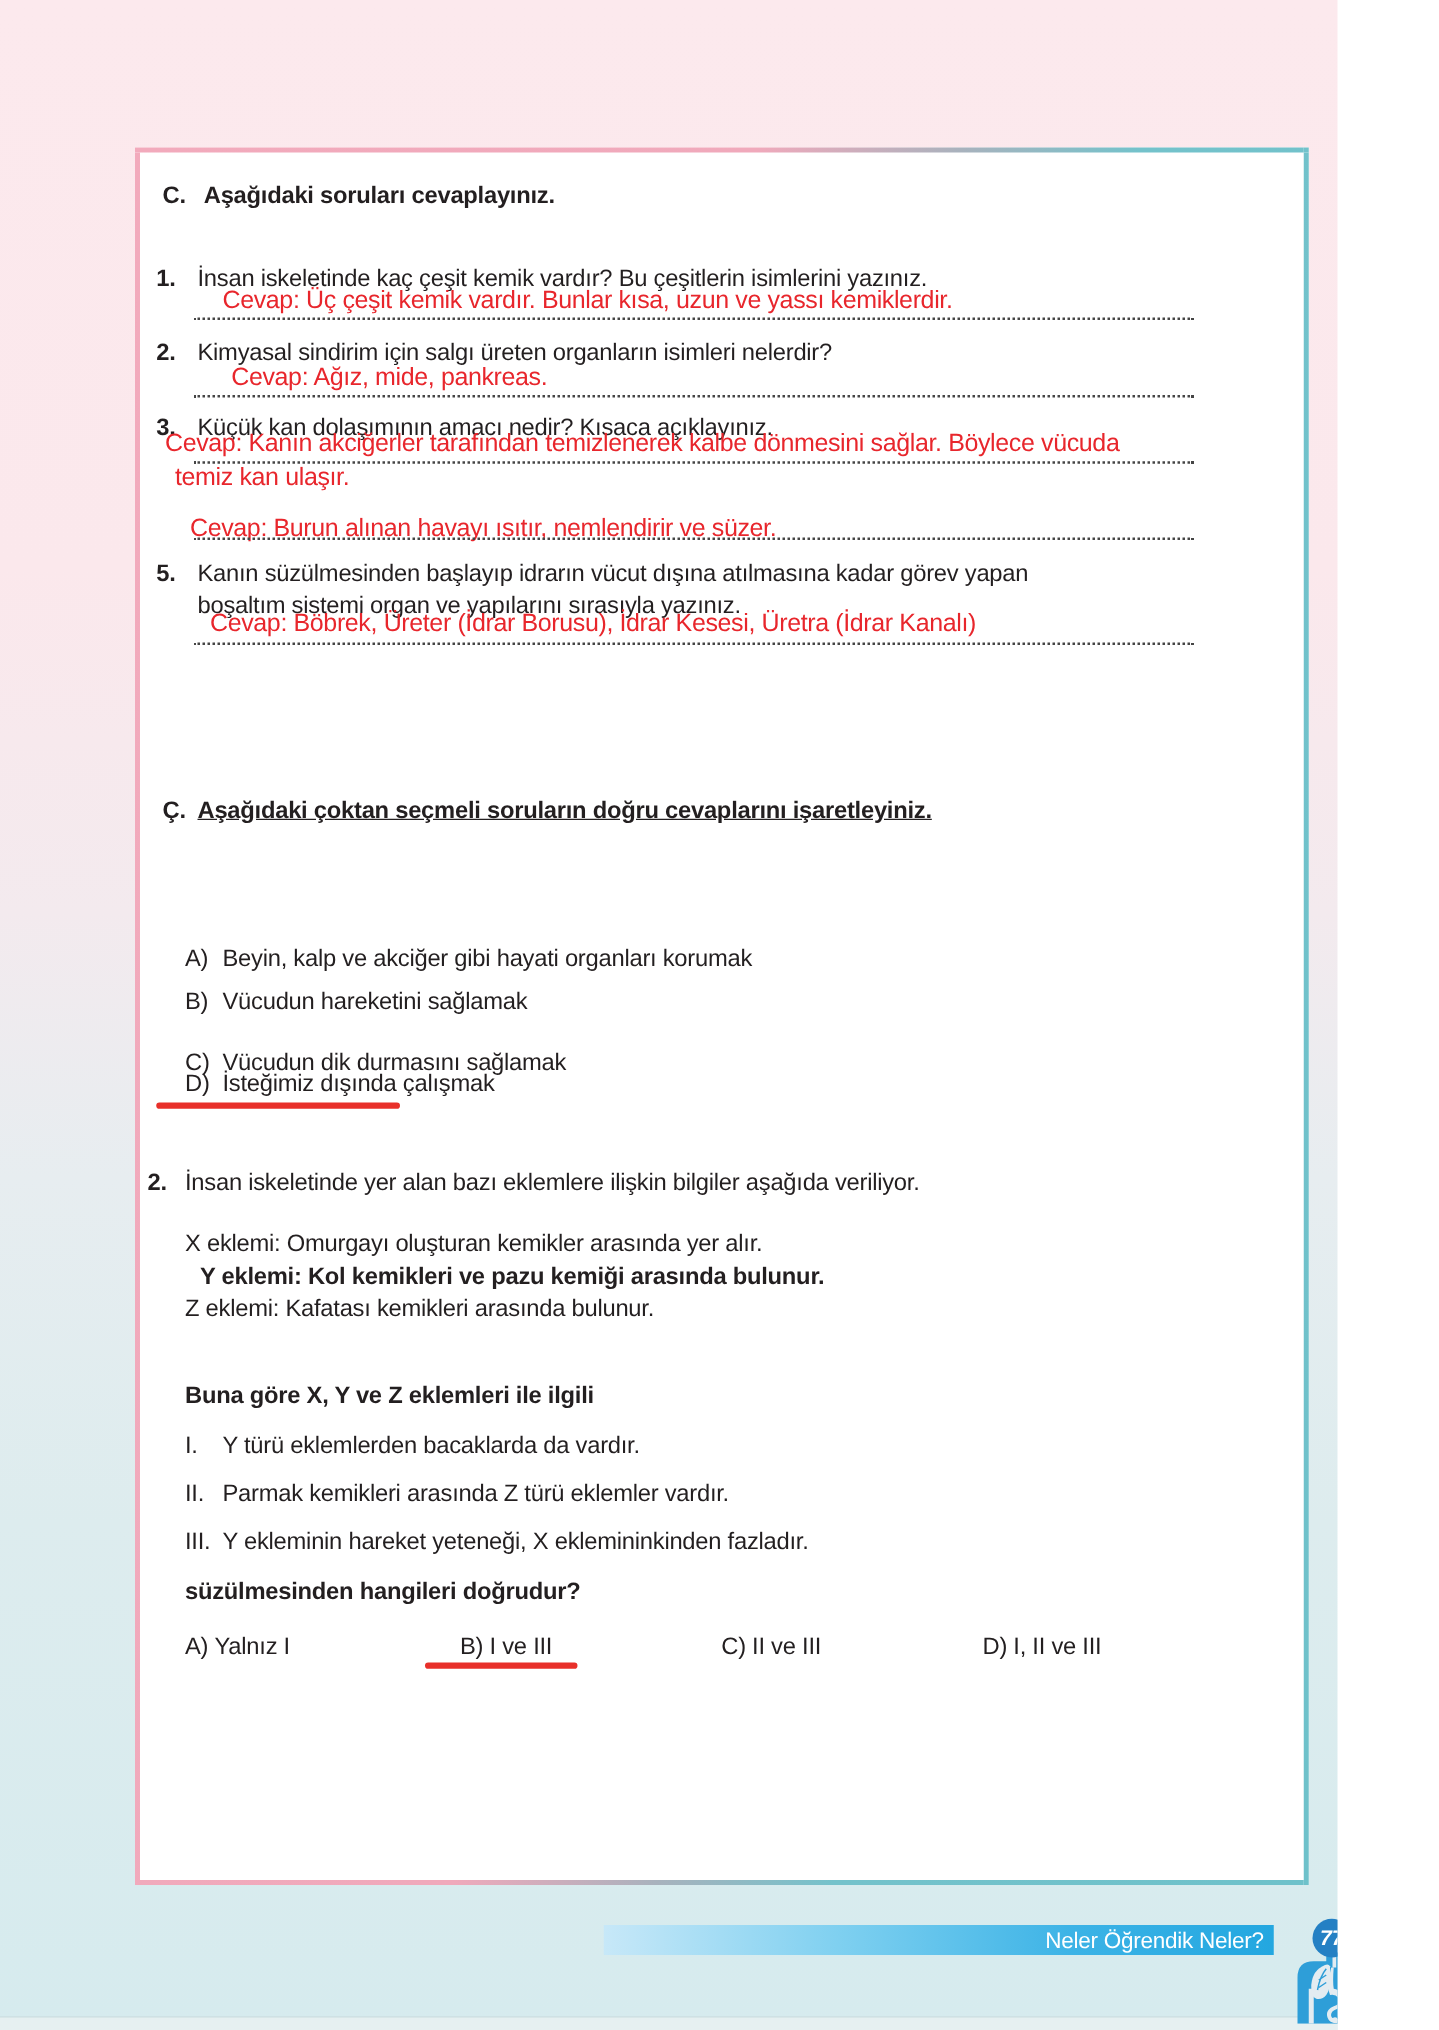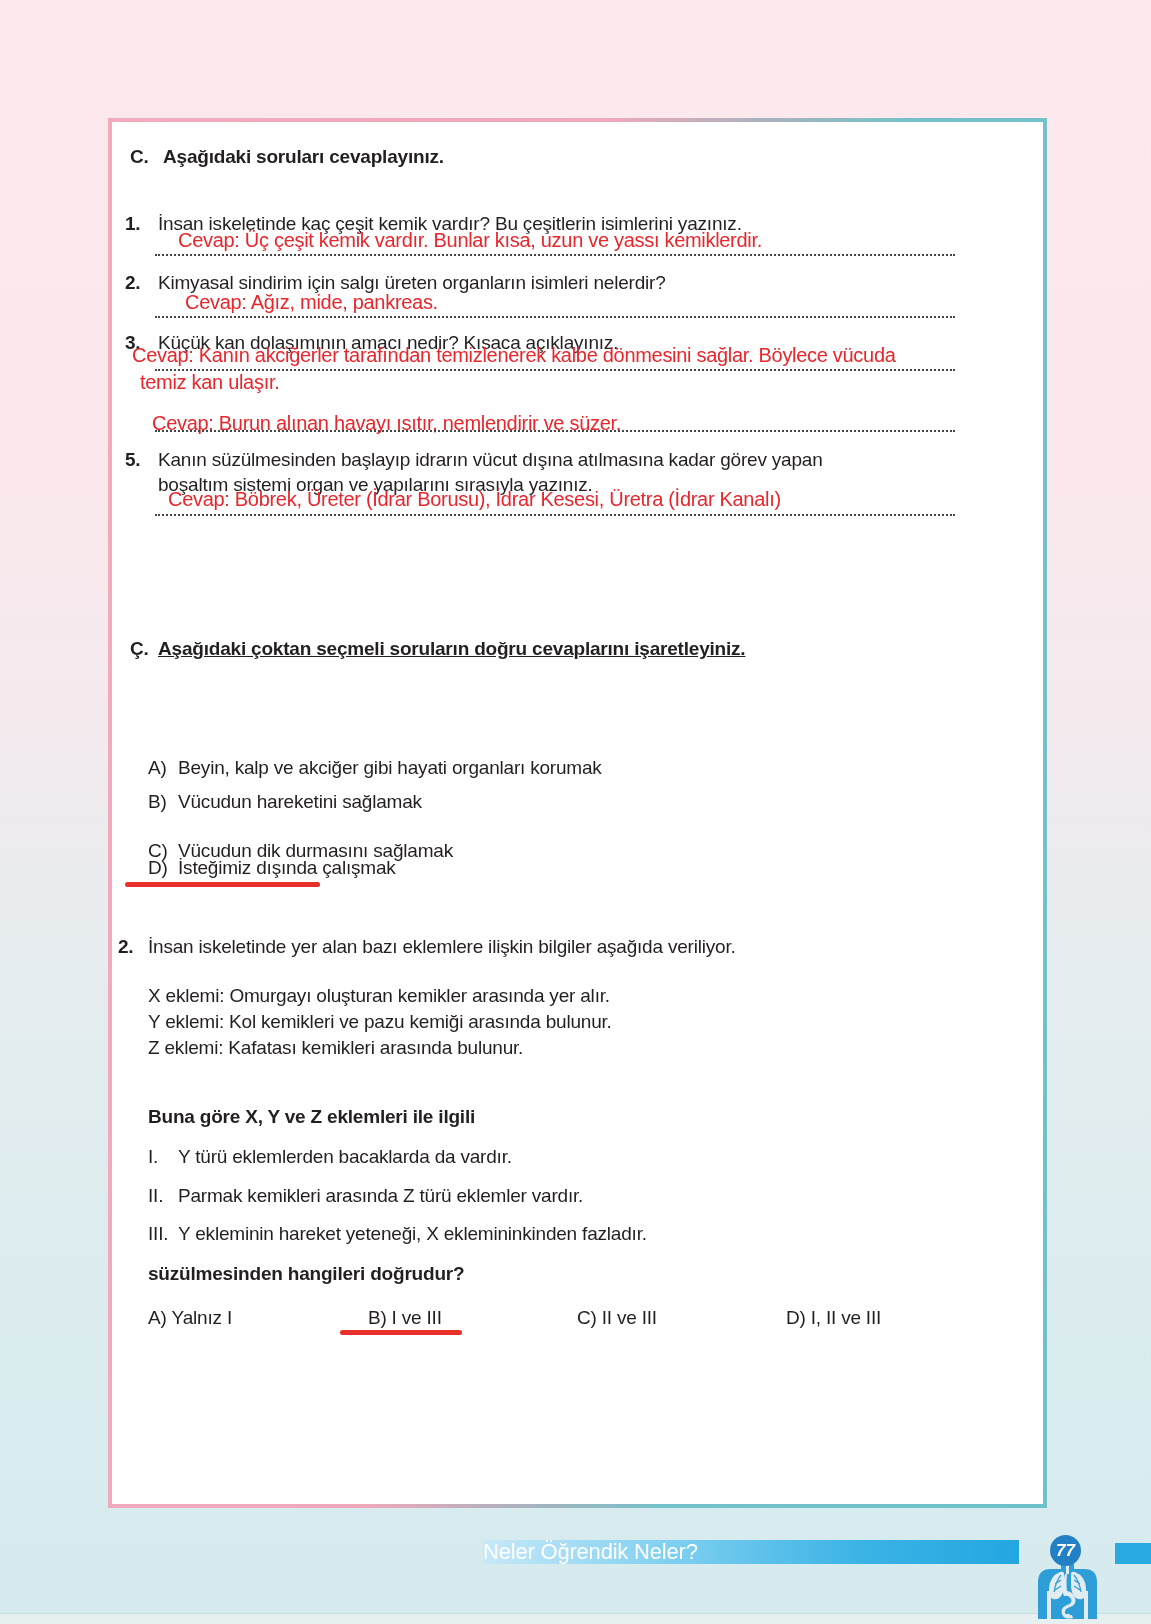--- a/index.html
+++ b/index.html
@@ -1,18 +1,18 @@
 <!DOCTYPE html>
 <html lang="tr"><head>
 <meta charset="utf-8">
 <style>
   html,body{margin:0;padding:0;}
   body{font-family:"Liberation Sans", sans-serif; background:#fff;}
   .canvas{
-    position:relative; width:1151px; height:1624px; overflow:hidden;
+    position:relative; width:1070px; height:1624px; overflow:hidden;
     background:linear-gradient(180deg,#fce9ed 0%,#fbe8ec 28%,#f3eaee 45%,#e7edf0 58%,#ddecee 75%,#d6ebee 100%);
   }
   .page{
     position:absolute; left:108px; top:118px; width:931px; height:1382px;
     background:#ffffff;
     border:4px solid;
     border-image:linear-gradient(100deg,#f2aabc 0%,#f0a9bb 42%,#a8b2bd 56%,#74c2cb 68%,#6ec1ca 100%) 1;
   }
   .t{position:absolute; white-space:nowrap; font-size:19px; line-height:22px; color:#231f20; letter-spacing:-0.2px;}
   .bold{font-weight:bold;}
@@ -22,21 +22,21 @@
   .optlab{display:inline-block; width:30px;}
   .romnum{display:inline-block; width:30px;}
   .rowlab{margin-right:5px;}
   .red{color:#e8262c; font-size:20px; letter-spacing:-0.3px;}
   .dotted{position:absolute; height:4px; border-bottom:2px dotted #454545;}
   .u-black{border-bottom:3px solid #231f20; padding-bottom:1px;}
   .ul-red{position:absolute; height:5px; background:#e8302a; border-radius:3px;}
   .footer-bar{
     position:absolute; left:483px; top:1540px; width:536px; height:24px;
     background:linear-gradient(90deg,#c7e8f8 0%,#7fd0f0 35%,#3cb3e6 70%,#23a7e0 100%);
-    color:#ffffff; font-size:22px; line-height:24px; text-align:left; letter-spacing:-0.2px;
+    color:#ffffff; font-size:18px; line-height:24px; text-align:right; letter-spacing:-0.2px;
   }
   .footer-bar span{padding-right:8px;}
   .page-circle{
     position:absolute; left:1050px; top:1535px; width:31px; height:31px; border-radius:50%;
     background:#2480c4; color:#ffffff; font-size:17px; font-weight:bold; font-style:italic;
     display:flex; align-items:center; justify-content:center; z-index:3;
   }
   .torso{position:absolute; left:1037px; top:1561px; z-index:2;}
   .right-tab{position:absolute; left:1115px; top:1543px; width:36px; height:21px; background:#29abe2;}
   .bottom-strip{position:absolute; left:0; top:1613px; width:1151px; height:11px; background:#e6f0f1; border-top:1px solid #c9dde0;}
@@ -98,21 +98,21 @@
     <div class="t" style="left:36px;top:735px;">
       <span class="optlab">D)</span><span>İsteğimiz dışında çalışmak</span>
     </div>
     <div class="ul-red" style="left:13px;top:760px;width:195px;"></div>
 
     <div class="t" style="left:6px;top:814px;">
       <span class="mcnum">2.</span><span>İnsan iskeletinde yer alan bazı eklemlere ilişkin bilgiler aşağıda veriliyor.</span>
     </div>
 
     <div class="t" style="left:36px;top:863px;">X eklemi: Omurgayı oluşturan kemikler arasında yer alır.</div>
-    <div class="t" style="left:36px;top:889px;">Y eklemi: Kol kemikleri ve pazu kemiği arasında bulunur.</div>
+    <div class="t" style="left:48px;top:889px;font-weight:bold;">Y eklemi: Kol kemikleri ve pazu kemiği arasında bulunur.</div>
     <div class="t" style="left:36px;top:915px;">Z eklemi: Kafatası kemikleri arasında bulunur.</div>
 
     <div class="t bold" style="left:36px;top:984px;">Buna göre X, Y ve Z eklemleri ile ilgili</div>
 
     <div class="t" style="left:36px;top:1024px;">
       <span class="romnum">I.</span><span>Y türü eklemlerden bacaklarda da vardır.</span>
     </div>
     <div class="t" style="left:36px;top:1063px;">
       <span class="romnum">II.</span><span>Parmak kemikleri arasında Z türü eklemler vardır.</span>
     </div>

